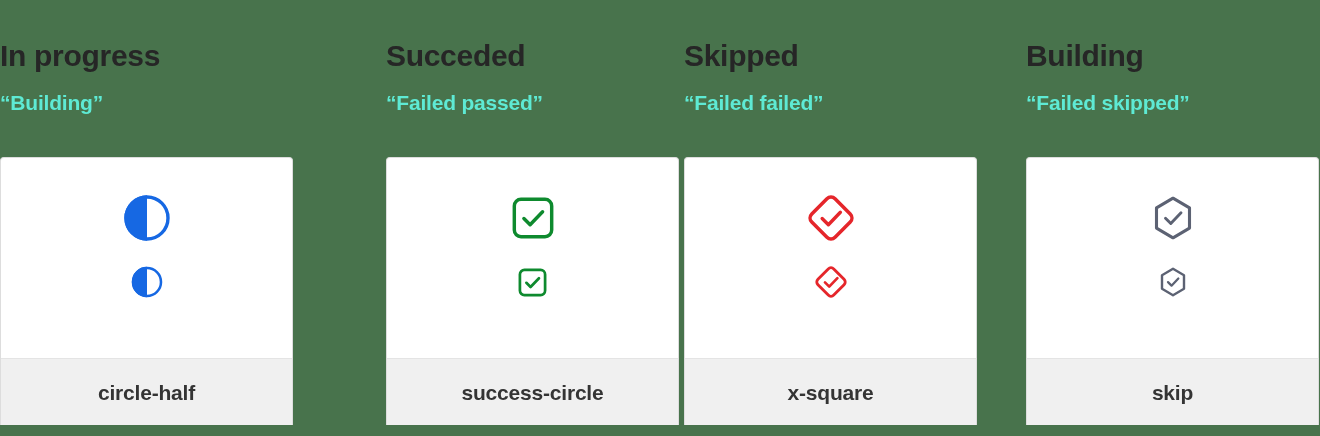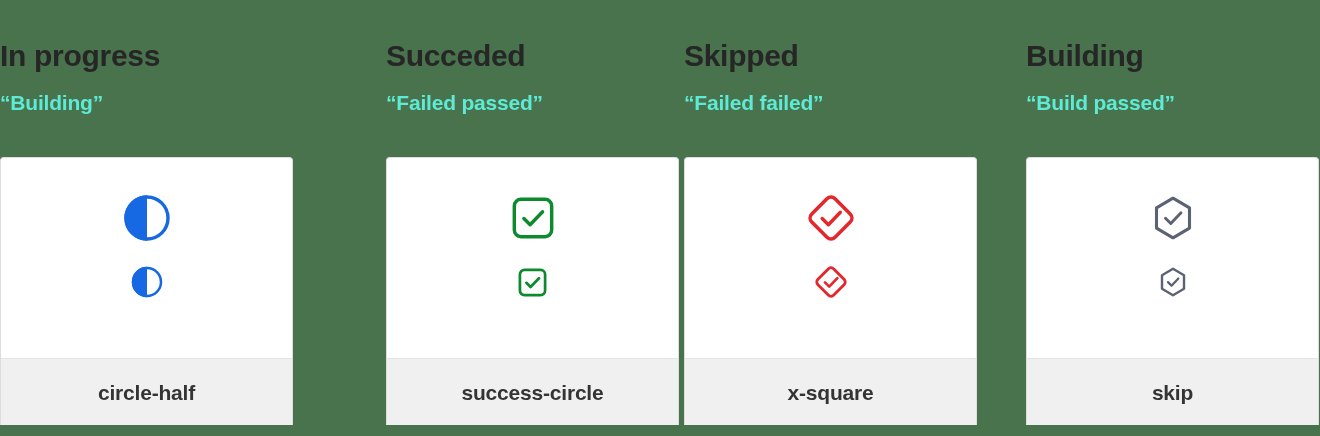--- a/index.html
+++ b/index.html
@@ -226,21 +226,21 @@
       </div>
       <div class="card-footer">
         <span class="card-label">x-square</span>
       </div>
     </div>
   </div>
 
   <div class="column col-3">
     <div class="col-head">
       <h2 class="status-title">Building</h2>
-      <p class="status-sub">“Build passed”</p>
+      <p class="status-sub">“Failed skipped”</p>
     </div>
     <div class="card">
       <div class="card-body">
         <div class="icon-slot-lg">
           <span>
             <svg width="48" height="48" viewBox="0 0 48 48">
               <path d="M24 4.2 L40.5 13.9 L40.5 34.1 L24 43.8 L7.5 34.1 L7.5 13.9 Z" fill="none" stroke="#5C6273" stroke-width="3.1" stroke-linejoin="round"></path>
               <path d="M16.5 24.2 L21.8 29.5 L32 18.8" fill="none" stroke="#5C6273" stroke-width="2.9" stroke-linecap="round" stroke-linejoin="round"></path>
             </svg>
           </span>

